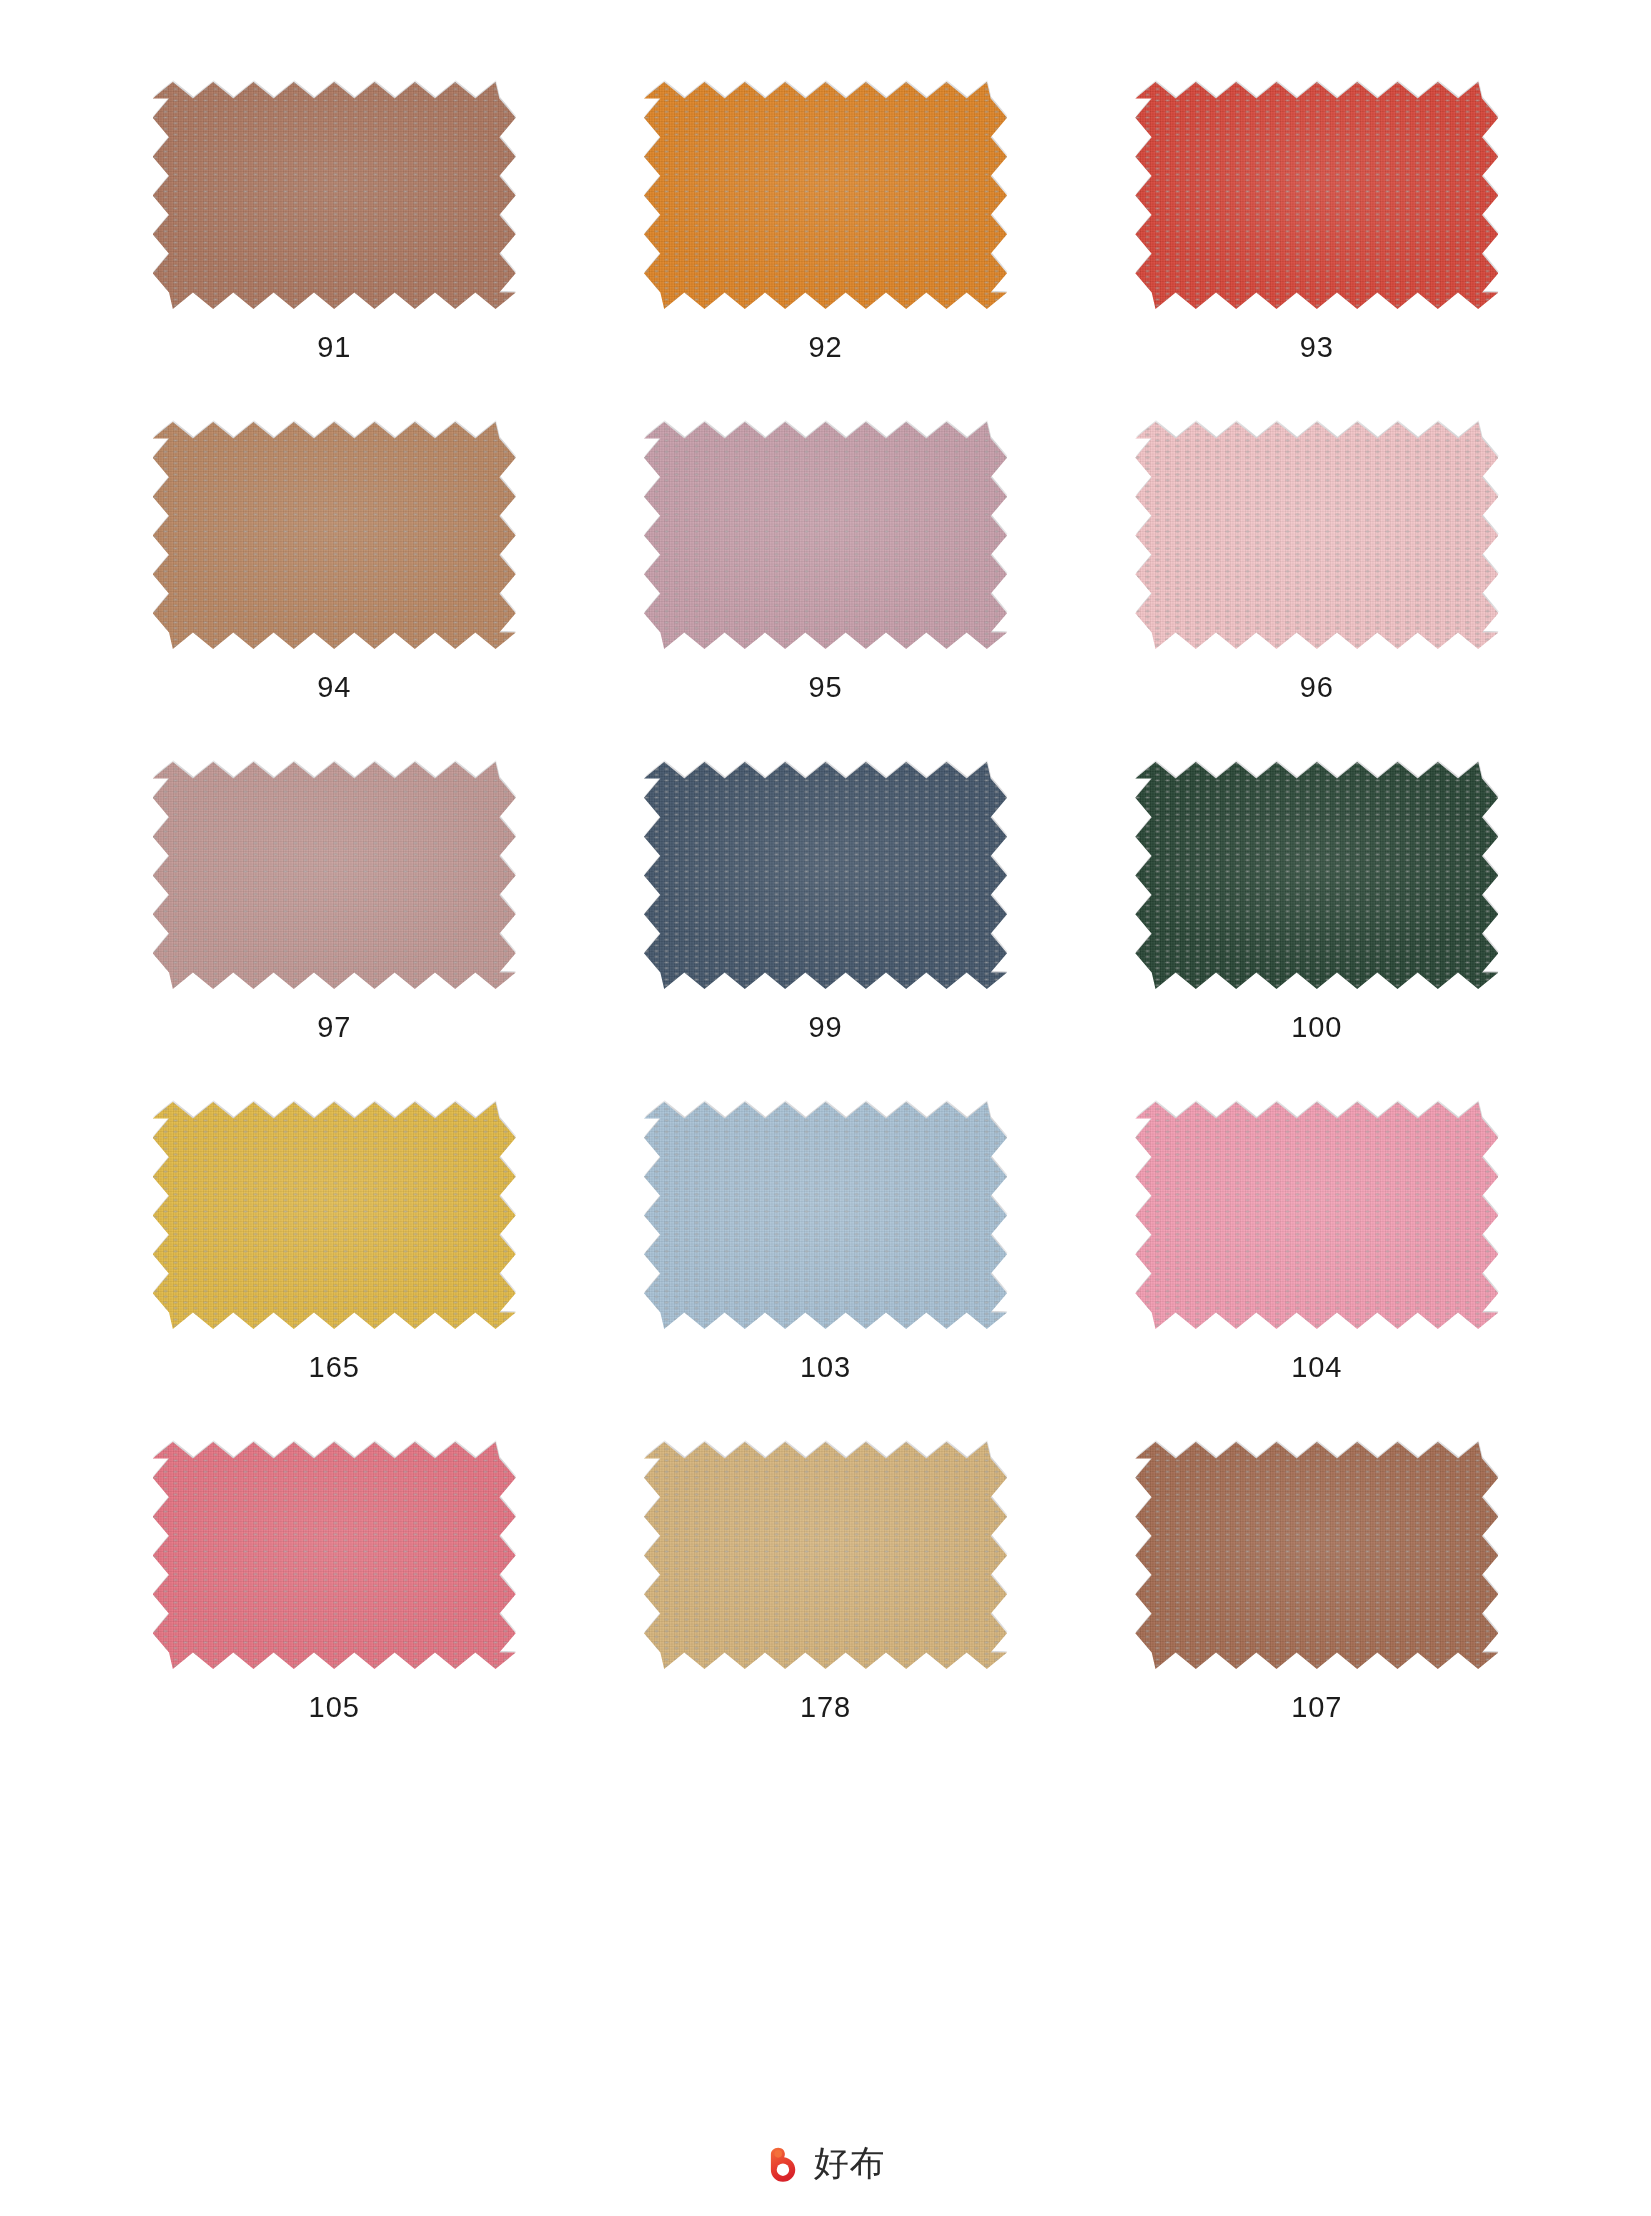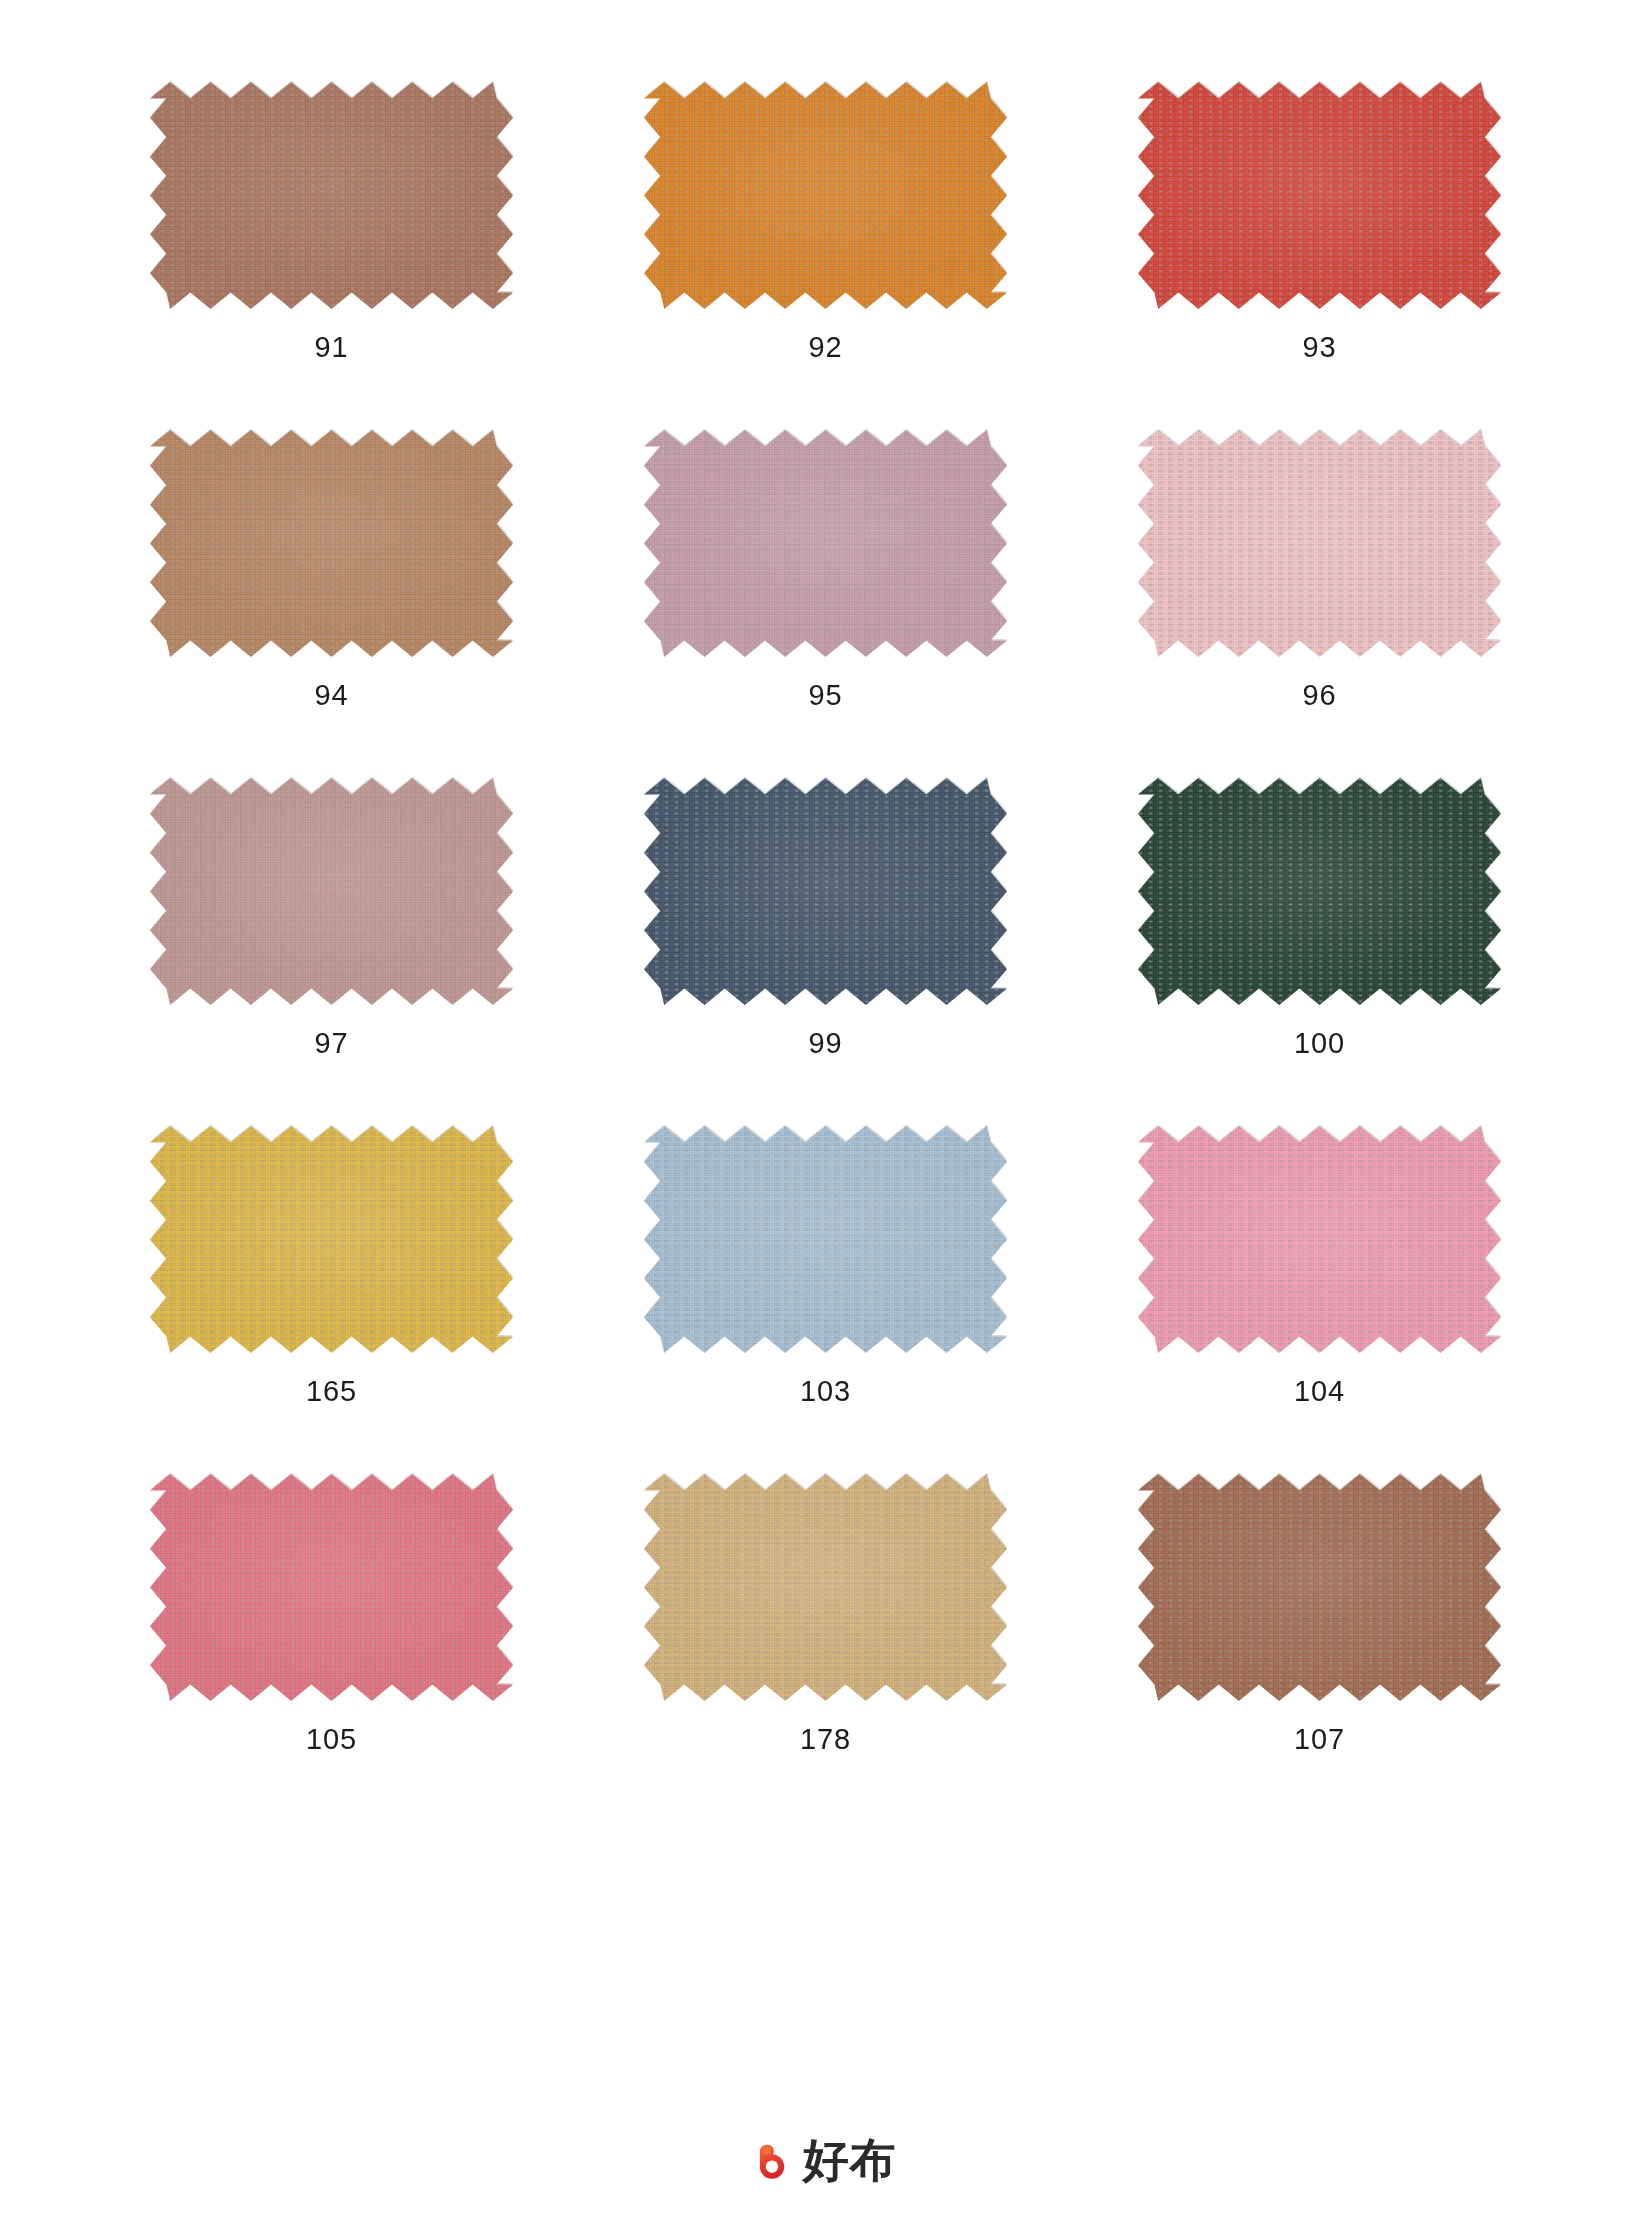--- a/index.html
+++ b/index.html
@@ -24,21 +24,20 @@
     padding-top: 74px;
   }
 
   .swatch-grid {
     width: 1474px;
     display: grid;
     grid-template-columns: repeat(3, 1fr);
     grid-auto-rows: 340px;
     column-gap: 0px;
     row-gap: 0px;
-    gap: 8px;
   }
 
   .swatch-cell {
     display: flex;
     flex-direction: column;
     align-items: center;
     justify-content: flex-start;
   }
 
   
@@ -120,22 +119,22 @@
     gap: 8.8px;
   }
 
   .logo-mark {
     width: 39px;
     height: 39px;
     display: block;
   }
 
   .logo-text {
-    font-size: 46px;
-    font-weight: 700;
+    font-size: 35px;
+    font-weight: 400;
     color: #2b2b2b;
     line-height: 1;
     letter-spacing: 0.6px;
     font-family: "DejaVu Sans", "Liberation Sans", sans-serif;
   }
 </style>
 </head>
 <body>
 
 <div class="page">

